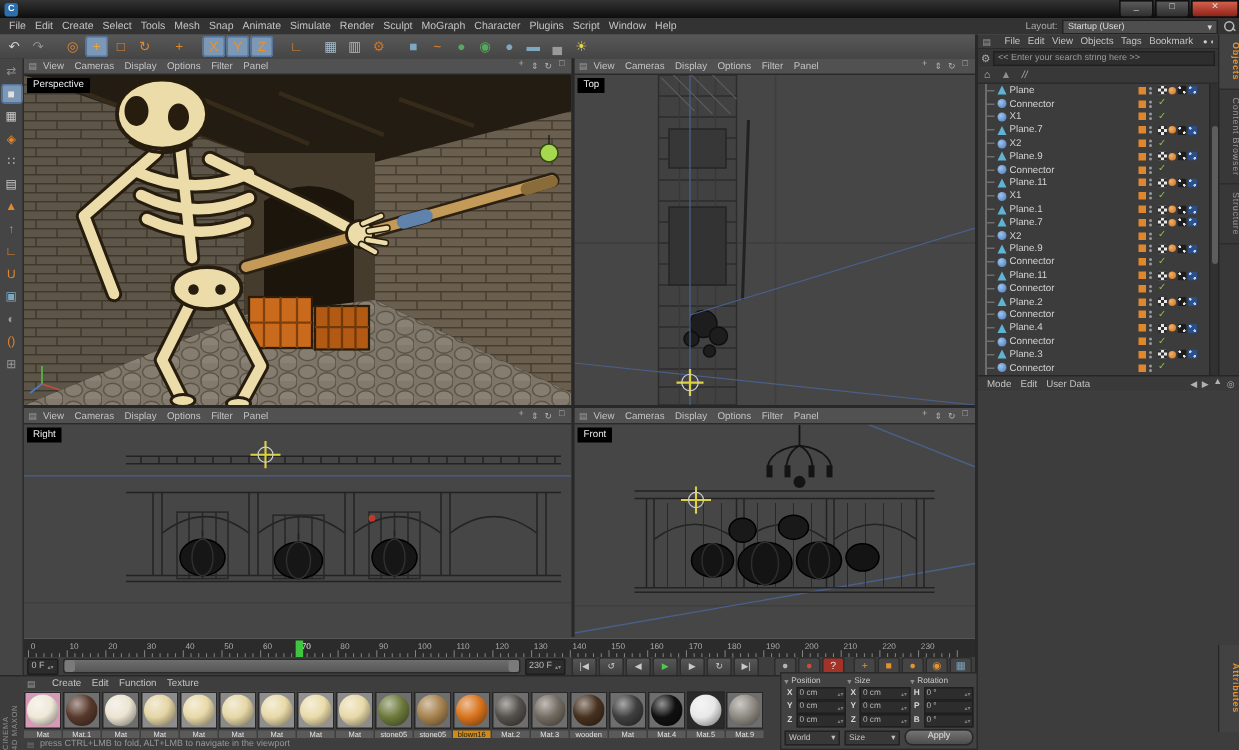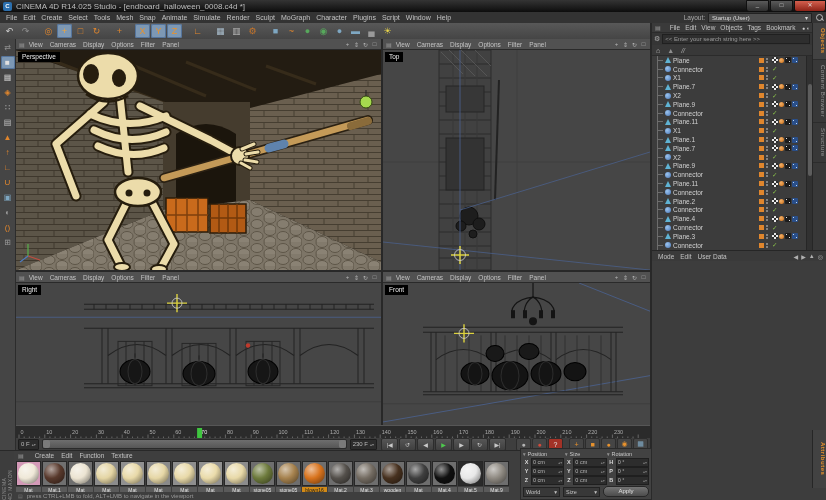--- a/index.html
+++ b/index.html
@@ -121,21 +121,20 @@
   #attr-tab .vtab{border-bottom:none;}
   .divider-v{background:#282828;}
 </style>
 </head>
 <body>
 
 <div id="app">
 
   <div class="abs" id="title-bar">
     <div id="app-icon">C</div>
-    <span>CINEMA 4D R14.025 Studio - [endboard_halloween_0008.c4d *]</span>
     <div id="win-controls">
       <div class="win-btn">_</div>
       <div class="win-btn">□</div>
       <div class="win-btn close">✕</div>
     </div>
   </div>
 
   <div class="abs" id="menu-bar">
     <span id="app-menu" style="display:flex;">
         <span class="menu-item">File</span>

